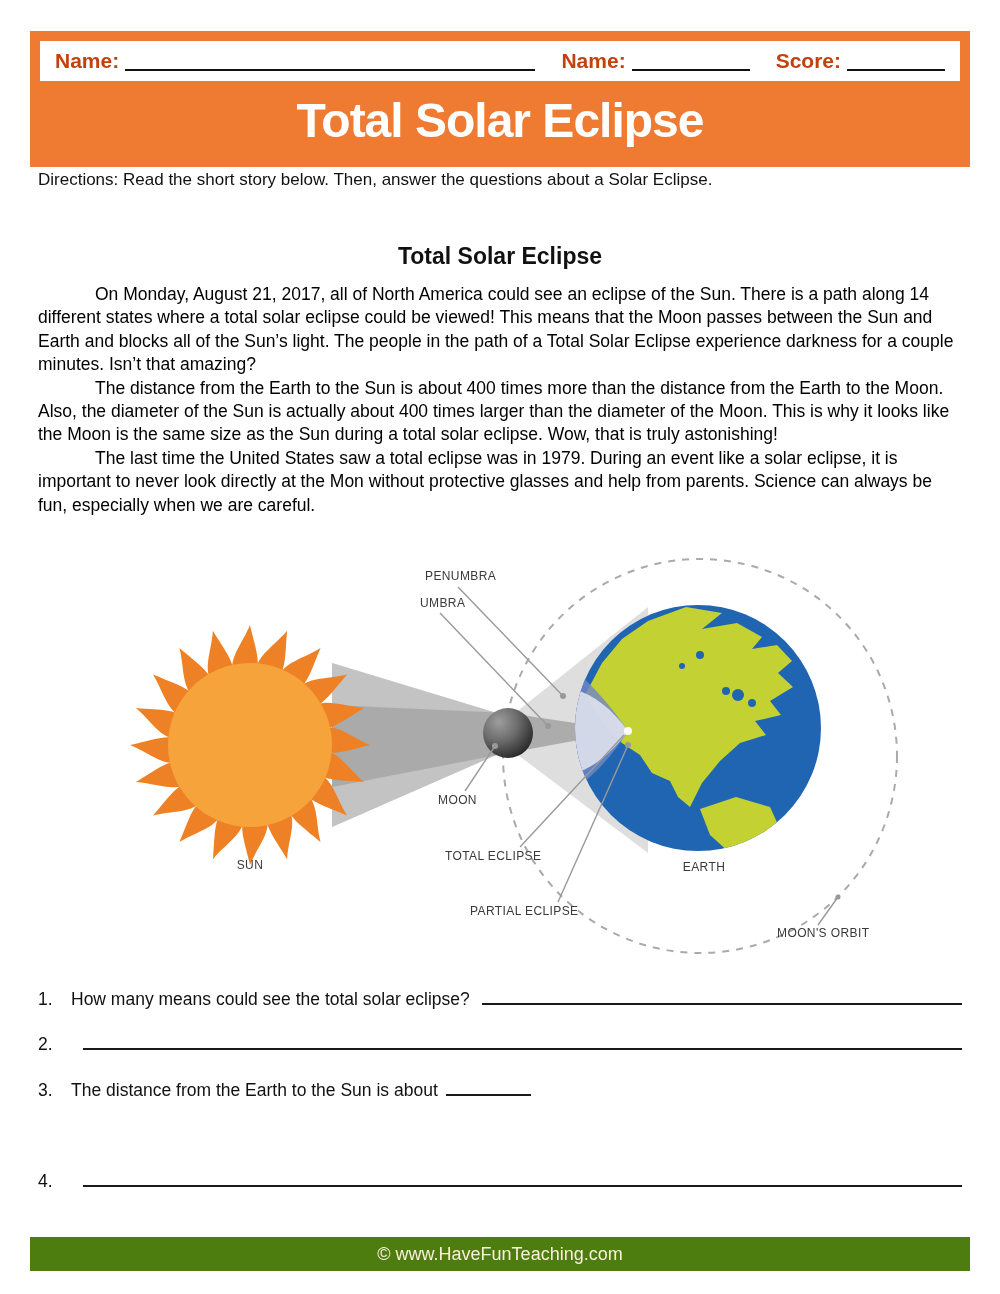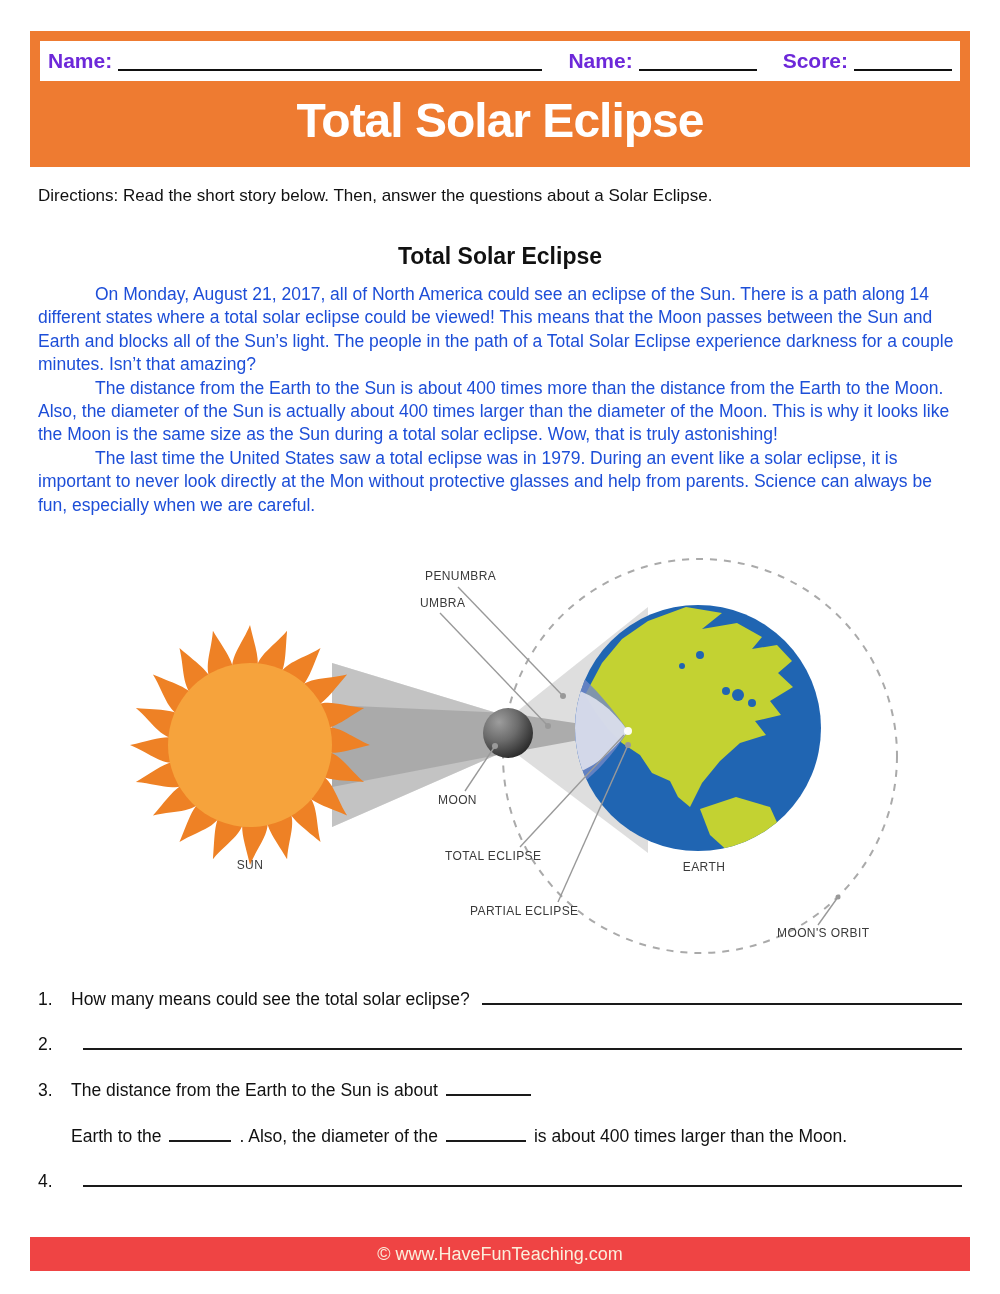--- a/index.html
+++ b/index.html
@@ -5,52 +5,52 @@
   * { margin:0; padding:0; box-sizing:border-box; }
   html,body { background:#fff; }
   .page {
     position:relative; width:1000px; height:1294px; background:#fff;
     font-family:"Liberation Sans", sans-serif; color:#1a1a1a; overflow:hidden;
   }
   
   .banner { position:absolute; left:30px; top:31px; width:940px; height:136px; background:#EE7B31; }
   .name-row {
     position:absolute; left:10px; right:10px; top:10px; height:40px; background:#fff;
-    display:flex; align-items:center; padding:0 8px; font-size:21px; font-weight:bold; color:#6d28d9;
+    display:flex; align-items:center; padding:0 15px; font-size:21px; font-weight:bold; color:#c2410c;
   }
   .blank-line { display:inline-block; border-bottom:2.5px solid #111; height:0.95em; }
   .name-row .lbl { margin-right:6px; }
   .u-name { flex:1 1 auto; }
   .u-date { width:118px; }
   .u-score { width:98px; }
   .gap { width:26px; flex:0 0 auto; }
   .banner-title {
     position:absolute; left:0; right:0; top:48px; height:88px; line-height:84px;
     text-align:center; color:#fff; font-size:48px; font-weight:bold; letter-spacing:-1px;
   }
   
-  .directions { position:absolute; left:38px; right:38px; top:186px; font-size:17px; color:#111; }
+  .directions { position:absolute; left:38px; right:38px; top:170px; font-size:17px; color:#111; }
   .story-title { position:absolute; left:0; right:0; top:243px; text-align:center; font-size:23px; font-weight:bold; color:#111; }
-  .story { position:absolute; left:38px; right:38px; top:283px; font-size:17.5px; line-height:23.4px; color:#1d4ed8; }
+  .story { position:absolute; left:38px; right:38px; top:283px; font-size:17.5px; line-height:23.4px; color:#000000; }
   .story p { text-indent:57px; }
   
   .diagram { position:absolute; left:0; top:545px; width:1000px; height:430px; }
   .diagram text { font-family:"Liberation Sans", sans-serif; font-size:12px; fill:#3a3a3a; letter-spacing:0.4px; }
   
   .q { position:absolute; left:38px; right:38px; display:flex; align-items:baseline; font-size:17.5px; color:#111; }
   .q .num { flex:0 0 33px; }
   .q .qtext { white-space:nowrap; }
   .q .fill { flex:1 1 auto; margin-left:12px; border-bottom:2px solid #1a1a1a; height:0.95em; }
   .q .blank-sm { display:inline-block; border-bottom:2px solid #1a1a1a; height:0.95em; margin:0 8px; }
   .b85 { width:85px; } .b62 { width:62px; } .b80 { width:80px; }
   .q1 { top:988px; } .q2 { top:1033px; } .q3a { top:1079px; } .q3b { top:1125px; } .q4 { top:1170px; }
   .q3b .num { visibility:hidden; }
   
   .footer {
-    position:absolute; left:30px; right:30px; top:1237px; height:34px; background:#ef4444;
+    position:absolute; left:30px; right:30px; top:1237px; height:34px; background:#4d7c0f;
     color:#FBEFDC; text-align:center; line-height:34px; font-size:18px;
   }
 </style>
 </head>
 <body>
 
 <div class="page">
 
   <div class="banner">
     <div class="name-row">
@@ -179,28 +179,20 @@
     <span class="num">2.</span>
     <span class="fill"></span>
   </div>
 
   <div class="q q3a">
     <span class="num">3.</span>
     <span class="qtext">The distance from the Earth to the Sun is about</span>
     <span class="blank-sm b85"></span>
   </div>
 
-  <div class="q q3b">
-    <span class="num"></span>
-    <span class="qtext">Earth to the</span>
-    <span class="blank-sm b62"></span>
-    <span class="qtext">. Also, the diameter of the</span>
-    <span class="blank-sm b80"></span>
-    <span class="qtext">is about 400 times larger than the Moon.</span>
-  </div>
 
   <div class="q q4">
     <span class="num">4.</span>
     <span class="fill"></span>
   </div>
 
   <div class="footer">
     <span>© www.HaveFunTeaching.com</span>
   </div>
 

